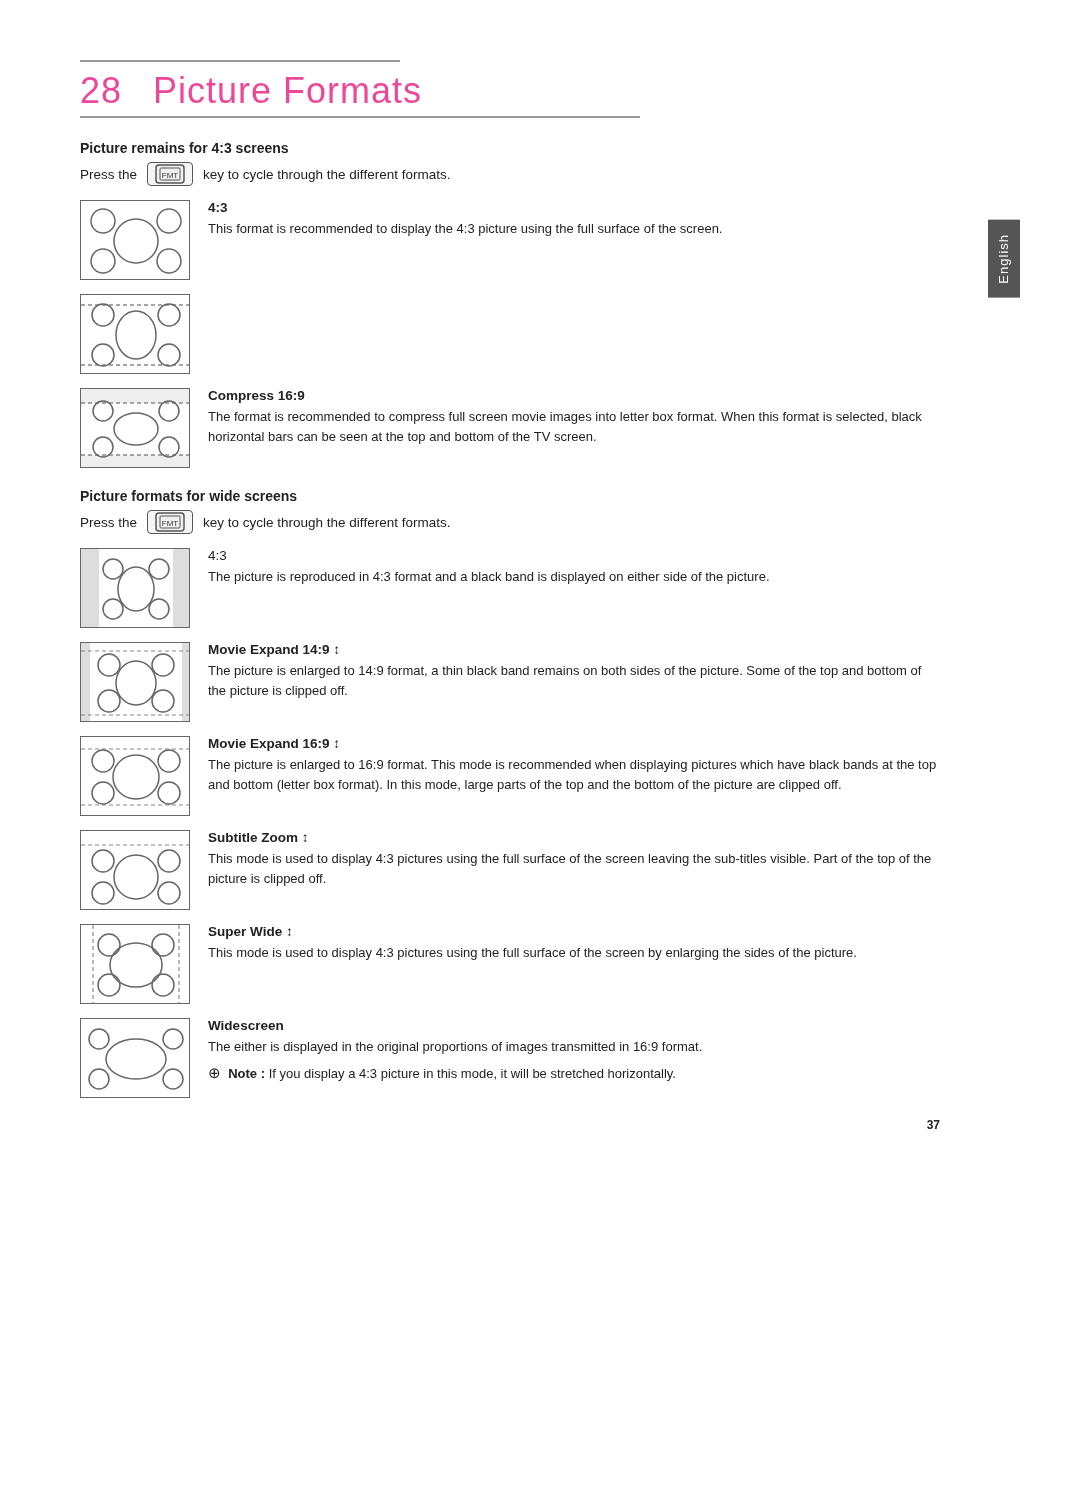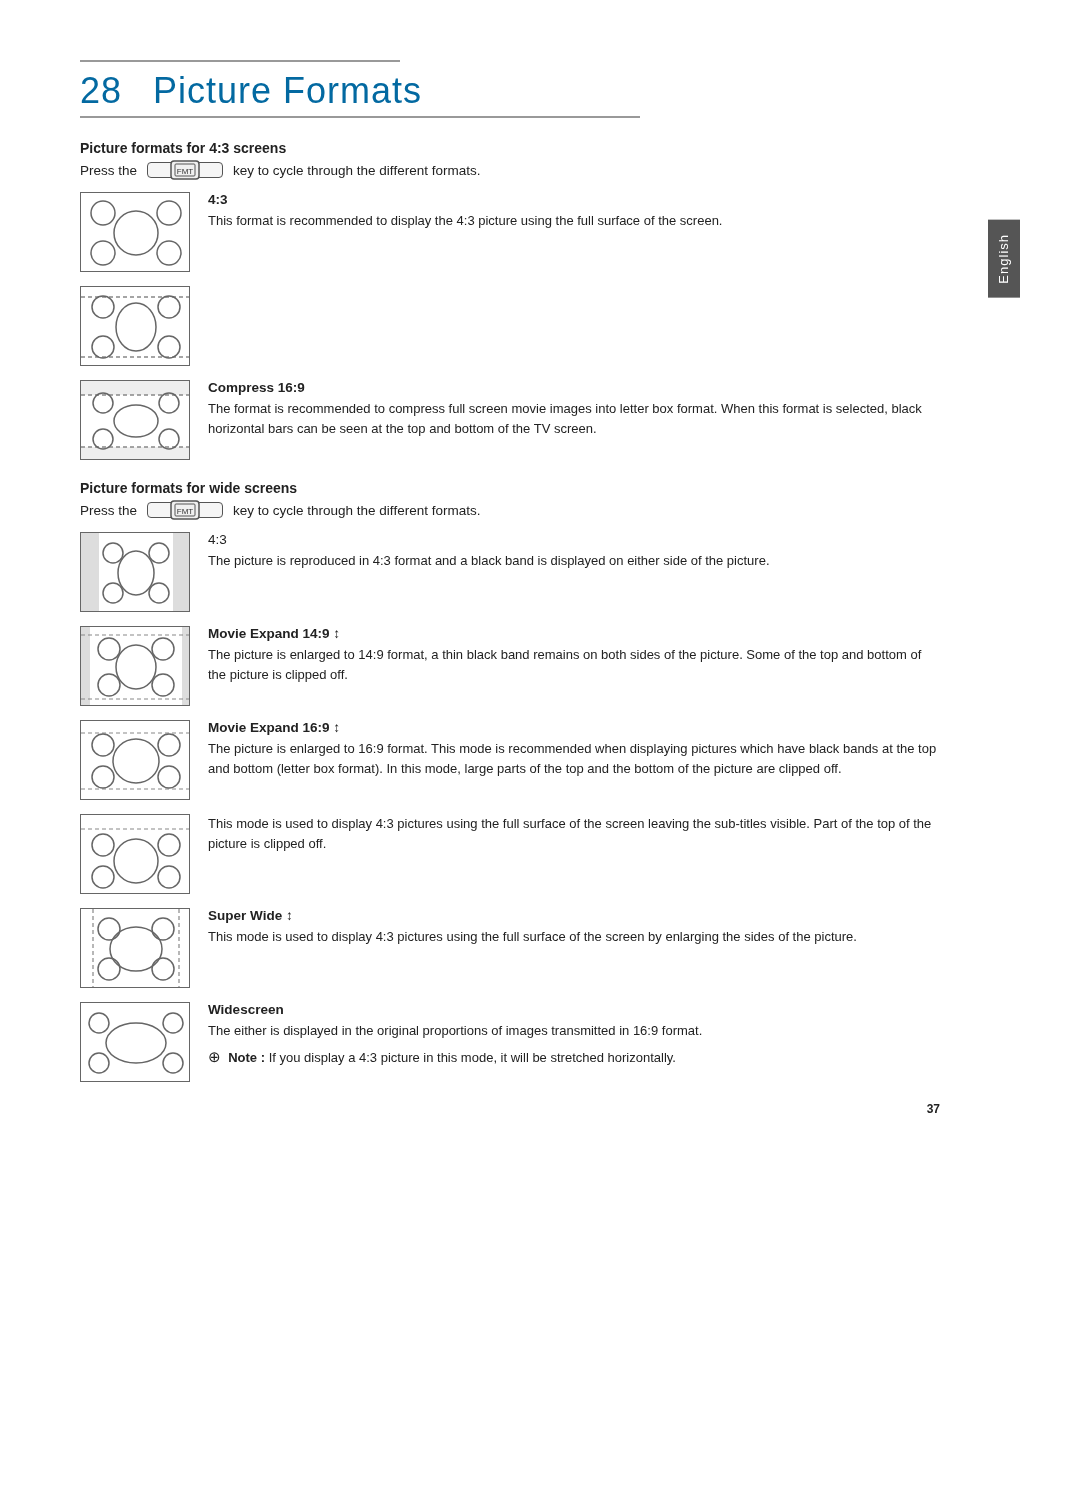--- a/index.html
+++ b/index.html
@@ -19,21 +19,21 @@
     }
     .top-rule {
       border: none;
       border-top: 2px solid #999;
       margin-bottom: 8px;
       width: 320px;
     }
     .page-title {
       font-size: 36px;
       font-weight: normal;
-      color: #0369a1;
+      color: #ec4899;
       margin-bottom: 4px;
       letter-spacing: 1px;
     }
     .title-number {
       margin-right: 20px;
       font-weight: normal;
     }
     .bottom-title-rule {
       border: none;
       border-top: 2px solid #999;
@@ -51,25 +51,25 @@
       display: flex;
       align-items: center;
       gap: 10px;
     }
     .key-icon {
       display: inline-flex;
       align-items: center;
       justify-content: flex-start;
       border: 1.5px solid #555;
       border-radius: 4px;
-      padding: 2px 22px;
+      padding: 2px 7px;
       font-size: 11px;
       background: #f5f5f5;
       min-width: 36px;
-      height: 16px;
+      height: 24px;
     }
     .format-block {
       display: flex;
       align-items: flex-start;
       margin-bottom: 14px;
       gap: 18px;
     }
     .format-text {
       flex: 1;
     }
@@ -132,21 +132,21 @@
 
   <hr class="top-rule">
 
   <h1 class="page-title">
     <span class="title-number">28</span>
     <span>Picture Formats</span>
   </h1>
   <hr class="bottom-title-rule">
 
   <div class="section-gap">
-    <p class="section-heading">Picture formats for 4:3 screens</p>
+    <p class="section-heading">Picture remains for 4:3 screens</p>
 
     <p class="press-line">
       <span>Press the</span>
       <span class="key-icon">
         <svg width="30" height="20" viewBox="0 0 30 20">
           <rect x="1" y="1" width="28" height="18" rx="3" ry="3" fill="#f0f0f0" stroke="#555" stroke-width="1.5"></rect>
           <rect x="5" y="4" width="20" height="12" rx="1" ry="1" fill="none" stroke="#555" stroke-width="1"></rect>
           <text x="15" y="14" text-anchor="middle" font-size="8" fill="#333">FMT</text>
         </svg>
       </span>
@@ -298,20 +298,21 @@
           <line x1="0" y1="14" x2="110" y2="14" stroke="#888" stroke-width="1.2" stroke-dasharray="4,3"></line>
 
           <circle cx="22" cy="30" r="11" fill="none" stroke="#666" stroke-width="1.5"></circle>
           <circle cx="88" cy="30" r="11" fill="none" stroke="#666" stroke-width="1.5"></circle>
           <circle cx="22" cy="62" r="11" fill="none" stroke="#666" stroke-width="1.5"></circle>
           <circle cx="88" cy="62" r="11" fill="none" stroke="#666" stroke-width="1.5"></circle>
           <ellipse cx="55" cy="46" rx="22" ry="22" fill="none" stroke="#666" stroke-width="1.5"></ellipse>
         </svg>
       </div>
       <div class="format-text">
+        <div class="format-title">Subtitle Zoom ↕</div>
         <div class="format-desc">This mode is used to display 4:3 pictures using the full surface of the screen leaving the sub-titles visible. Part of the top of the picture is clipped off.</div>
       </div>
     </div>
 
     <div class="format-block">
       <div class="fi-outer">
         <svg viewBox="0 0 110 80" width="110" height="80">
           <rect x="0" y="0" width="110" height="80" fill="white"></rect>
 
           <line x1="12" y1="0" x2="12" y2="80" stroke="#888" stroke-width="1.2" stroke-dasharray="4,3"></line>

